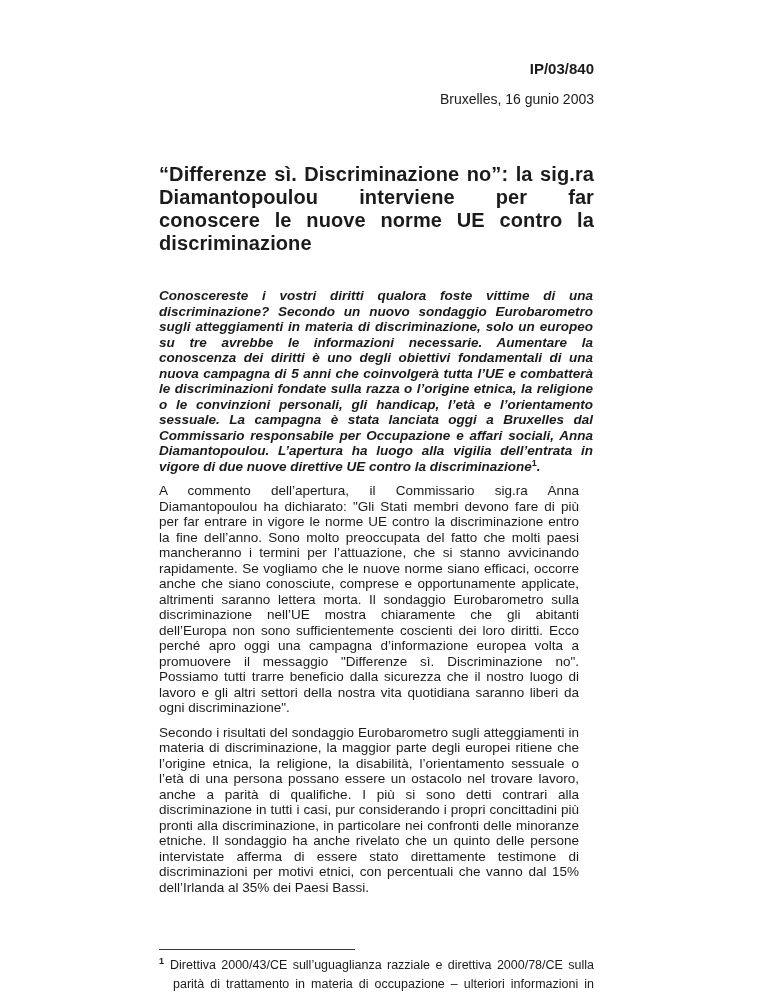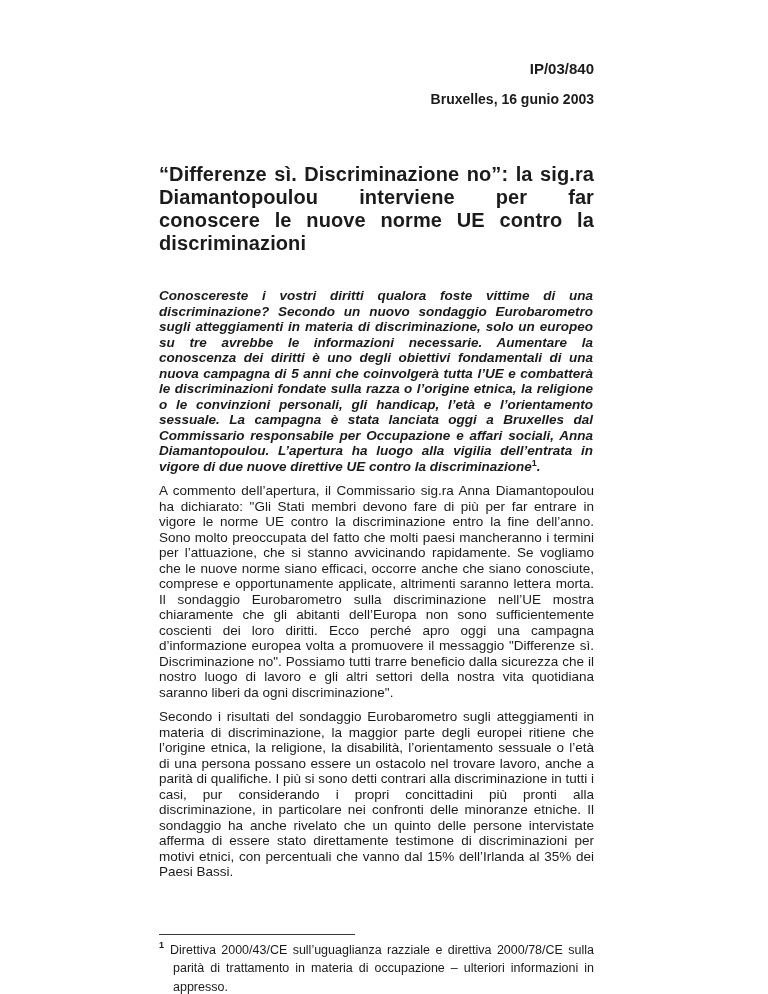--- a/index.html
+++ b/index.html
@@ -23,40 +23,40 @@
   }
   .ref {
     font-size: 15px;
     line-height: 18px;
     font-weight: bold;
   }
   .dateline {
     margin-top: 13px;
     font-size: 14px;
     line-height: 16px;
-    font-weight: bold;
+    font-weight: normal;
   }
   .title {
     margin: 56px 0 0 0;
     font-size: 20px;
     line-height: 23px;
     font-weight: bold;
     text-align: justify;
     letter-spacing: 0.1px;
   }
   .lead {
     margin: 33px 1px 0 0;
     font-size: 13.5px;
     line-height: 15.5px;
     font-weight: bold;
     font-style: italic;
     text-align: justify;
   }
   .body-par {
-    margin: 9px 0 0 0;
+    margin: 9px 15px 0 0;
     font-size: 13.5px;
     line-height: 15.5px;
     text-align: justify;
   }
   .fn-ref {
     font-size: 9px;
     line-height: 0;
     vertical-align: super;
     font-style: normal;
   }
@@ -87,21 +87,21 @@
 </head>
 <body>
 
 <div class="page">
 
   <div class="doc-header">
     <div class="ref">IP/03/840</div>
     <div class="dateline">Bruxelles, 16 gunio 2003</div>
   </div>
 
-  <h1 class="title">“Differenze sì. Discriminazione no”: la sig.ra Diamantopoulou interviene per far conoscere le nuove norme UE contro la discriminazioni</h1>
+  <h1 class="title">“Differenze sì. Discriminazione no”: la sig.ra Diamantopoulou interviene per far conoscere le nuove norme UE contro la discriminazione</h1>
 
   <p class="lead"><span>Conoscereste i vostri diritti qualora foste vittime di una discriminazione? Secondo un nuovo sondaggio Eurobarometro sugli atteggiamenti in materia di discriminazione, solo un europeo su tre avrebbe le informazioni necessarie. Aumentare la conoscenza dei diritti è uno degli obiettivi fondamentali di una nuova campagna di 5 anni che coinvolgerà tutta l’UE e combatterà le discriminazioni fondate sulla razza o l’origine etnica, la religione o le convinzioni personali, gli handicap, l’età e l’orientamento sessuale. La campagna è stata lanciata oggi a Bruxelles dal Commissario responsabile per Occupazione e affari sociali, Anna Diamantopoulou. L’apertura ha luogo alla vigilia dell’entrata in vigore di due nuove direttive UE contro la discriminazione</span><sup class="fn-ref">1</sup><span>.</span></p>
 
   <p class="body-par">A commento dell’apertura, il Commissario sig.ra Anna Diamantopoulou ha dichiarato: "Gli Stati membri devono fare di più per far entrare in vigore le norme UE contro la discriminazione entro la fine dell’anno. Sono molto preoccupata del fatto che molti paesi mancheranno i termini per l’attuazione, che si stanno avvicinando rapidamente. Se vogliamo che le nuove norme siano efficaci, occorre anche che siano conosciute, comprese e opportunamente applicate, altrimenti saranno lettera morta. Il sondaggio Eurobarometro sulla discriminazione nell’UE mostra chiaramente che gli abitanti dell’Europa non sono sufficientemente coscienti dei loro diritti. Ecco perché apro oggi una campagna d’informazione europea volta a promuovere il messaggio "Differenze sì. Discriminazione no". Possiamo tutti trarre beneficio dalla sicurezza che il nostro luogo di lavoro e gli altri settori della nostra vita quotidiana saranno liberi da ogni discriminazione".</p>
 
   <p class="body-par">Secondo i risultati del sondaggio Eurobarometro sugli atteggiamenti in materia di discriminazione, la maggior parte degli europei ritiene che l’origine etnica, la religione, la disabilità, l’orientamento sessuale o l’età di una persona possano essere un ostacolo nel trovare lavoro, anche a parità di qualifiche. I più si sono detti contrari alla discriminazione in tutti i casi, pur considerando i propri concittadini più pronti alla discriminazione, in particolare nei confronti delle minoranze etniche. Il sondaggio ha anche rivelato che un quinto delle persone intervistate afferma di essere stato direttamente testimone di discriminazioni per motivi etnici, con percentuali che vanno dal 15% dell’Irlanda al 35% dei Paesi Bassi.</p>
 
   <div class="footnote-area">
     <div class="fn-rule"></div>
     <div class="footnote"><sup class="fn-marker">1</sup><span>Direttiva 2000/43/CE sull’uguaglianza razziale e direttiva 2000/78/CE sulla parità di trattamento in materia di occupazione – ulteriori informazioni in appresso.</span></div>

